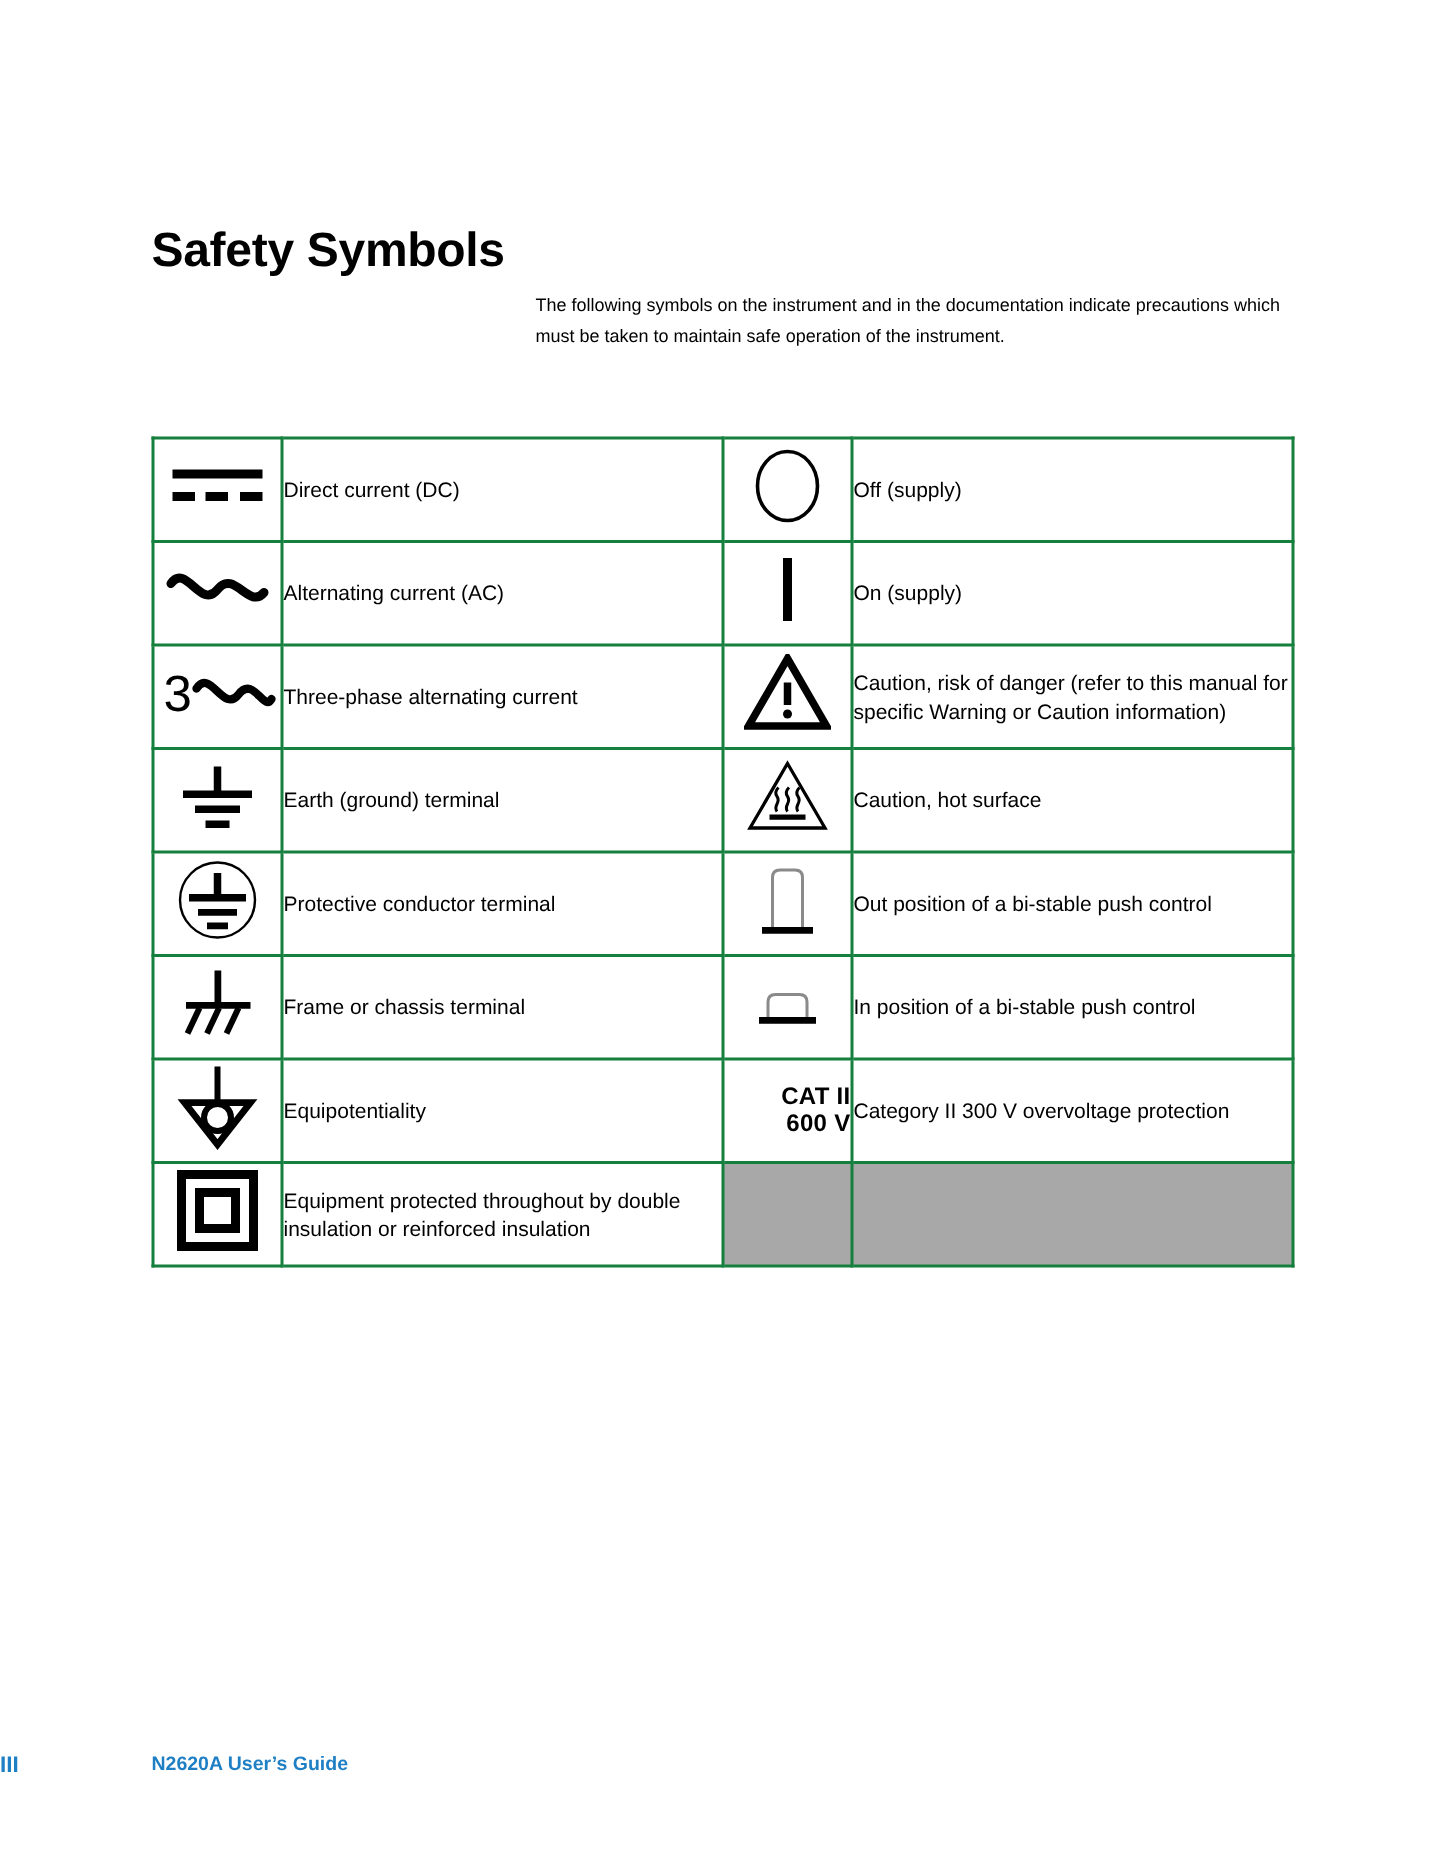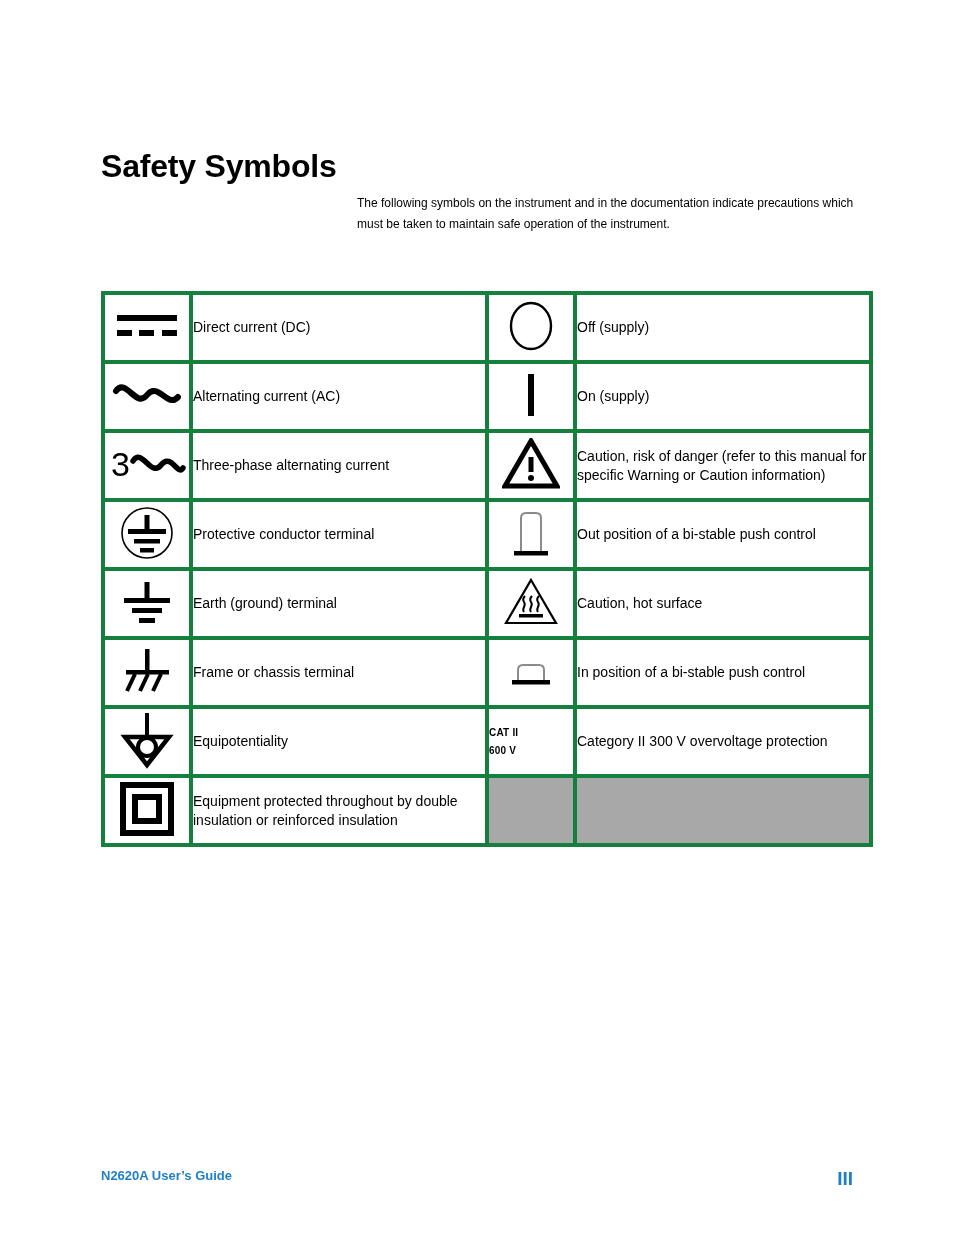--- a/index.html
+++ b/index.html
@@ -39,21 +39,21 @@
   
   table.symbols {
     position: absolute;
     left: 101px;
     top: 291px;
     width: 752px;
     border-collapse: collapse;
     table-layout: fixed;
   }
   table.symbols td {
-    border: 4px solid #15803d;
+    border: 2px solid #15803d;
     padding: 0;
     vertical-align: middle;
   }
   td.sym {
     width: 84px;
     text-align: center;
     vertical-align: middle;
   }
   td.desc {
     width: 292px;
@@ -66,43 +66,42 @@
     background: #a8a8a8;
   }
   .rowh { height: 69px; }
 
   .symbox {
     display: inline-block;
     line-height: 0;
   }
 
   .cat-text {
-    font-size: 10px;
+    font-size: 16px;
     font-weight: bold;
     line-height: 18px;
-    text-align: left;
+    text-align: right;
     letter-spacing: 0.2px;
   }
 
   
   .footer-left {
     position: absolute;
     left: 101px;
     top: 1168px;
     font-size: 13px;
     font-weight: bold;
     color: #1f7fc4;
   }
   .footer-right {
     position: absolute;
     left: 0;
     top: 1168px;
     width: 853px;
-    text-align: right;
-    font-size: 19px;
+    font-size: 15px;
     font-weight: bold;
     color: #1f7fc4;
   }
 </style>
 </head>
 <body>
 
 <div class="page-title">Safety Symbols</div>
 
 <div class="intro">The following symbols on the instrument and in the documentation indicate precautions which must be taken to maintain safe operation of the instrument.</div>
@@ -165,20 +164,46 @@
     <td class="sym">
       <span class="symbox">
         <svg width="58" height="52" viewBox="0 0 58 52">
           <path d="M29 3 L55 48 L3 48 Z" fill="none" stroke="#000" stroke-width="5" stroke-linejoin="miter"></path>
           <rect x="26.5" y="19" width="5" height="15" fill="#000"></rect>
           <circle cx="29" cy="40" r="3" fill="#000"></circle>
         </svg>
       </span>
     </td>
     <td class="desc">Caution, risk of danger (refer to this manual for specific Warning or Caution information)</td>
+  </tr>
+
+  <tr class="rowh">
+    <td class="sym">
+      <span class="symbox">
+        <svg width="62" height="46" viewBox="0 0 62 46">
+          <rect x="28.5" y="3" width="5" height="18" fill="#000"></rect>
+          <rect x="8" y="19" width="46" height="5" fill="#000"></rect>
+          <rect x="16" y="29" width="30" height="5" fill="#000"></rect>
+          <rect x="23" y="39" width="16" height="5" fill="#000"></rect>
+        </svg>
+      </span>
+    </td>
+    <td class="desc">Earth (ground) terminal</td>
+    <td class="sym">
+      <span class="symbox">
+        <svg width="58" height="52" viewBox="0 0 58 52">
+          <path d="M29 4 L54 47 L4 47 Z" fill="none" stroke="#000" stroke-width="2.2" stroke-linejoin="miter"></path>
+          <path d="M22 36 C 19 32, 25 30, 22 26 C 20 23, 22 21, 23 20" fill="none" stroke="#000" stroke-width="2"></path>
+          <path d="M29 36 C 26 32, 32 30, 29 26 C 27 23, 29 21, 30 20" fill="none" stroke="#000" stroke-width="2"></path>
+          <path d="M36 36 C 33 32, 39 30, 36 26 C 34 23, 36 21, 37 20" fill="none" stroke="#000" stroke-width="2"></path>
+          <rect x="17" y="38" width="24" height="3.5" fill="#000"></rect>
+        </svg>
+      </span>
+    </td>
+    <td class="desc">Caution, hot surface</td>
   </tr>
 
   <tr class="rowh">
     <td class="sym">
       <span class="symbox">
         <svg width="62" height="58" viewBox="0 0 62 58">
           <circle cx="31" cy="29" r="25" fill="none" stroke="#000" stroke-width="1.6"></circle>
           <rect x="28.5" y="11" width="5" height="16" fill="#000"></rect>
           <rect x="12" y="25" width="38" height="5" fill="#000"></rect>
           <rect x="18" y="35" width="26" height="4.5" fill="#000"></rect>
@@ -194,46 +219,20 @@
           <rect x="8" y="44" width="34" height="4.5" fill="#000"></rect>
         </svg>
       </span>
     </td>
     <td class="desc">Out position of a bi-stable push control</td>
   </tr>
 
   <tr class="rowh">
     <td class="sym">
       <span class="symbox">
-        <svg width="62" height="46" viewBox="0 0 62 46">
-          <rect x="28.5" y="3" width="5" height="18" fill="#000"></rect>
-          <rect x="8" y="19" width="46" height="5" fill="#000"></rect>
-          <rect x="16" y="29" width="30" height="5" fill="#000"></rect>
-          <rect x="23" y="39" width="16" height="5" fill="#000"></rect>
-        </svg>
-      </span>
-    </td>
-    <td class="desc">Earth (ground) terminal</td>
-    <td class="sym">
-      <span class="symbox">
-        <svg width="58" height="52" viewBox="0 0 58 52">
-          <path d="M29 4 L54 47 L4 47 Z" fill="none" stroke="#000" stroke-width="2.2" stroke-linejoin="miter"></path>
-          <path d="M22 36 C 19 32, 25 30, 22 26 C 20 23, 22 21, 23 20" fill="none" stroke="#000" stroke-width="2"></path>
-          <path d="M29 36 C 26 32, 32 30, 29 26 C 27 23, 29 21, 30 20" fill="none" stroke="#000" stroke-width="2"></path>
-          <path d="M36 36 C 33 32, 39 30, 36 26 C 34 23, 36 21, 37 20" fill="none" stroke="#000" stroke-width="2"></path>
-          <rect x="17" y="38" width="24" height="3.5" fill="#000"></rect>
-        </svg>
-      </span>
-    </td>
-    <td class="desc">Caution, hot surface</td>
-  </tr>
-
-  <tr class="rowh">
-    <td class="sym">
-      <span class="symbox">
         <svg width="62" height="50" viewBox="0 0 62 50">
           <rect x="29" y="3" width="4.5" height="23" fill="#000"></rect>
           <rect x="10" y="24" width="43" height="4.5" fill="#000"></rect>
           <path d="M19 28 L11 45" stroke="#000" stroke-width="4" fill="none"></path>
           <path d="M32 28 L24 45" stroke="#000" stroke-width="4" fill="none"></path>
           <path d="M45 28 L37 45" stroke="#000" stroke-width="4" fill="none"></path>
         </svg>
       </span>
     </td>
     <td class="desc">Frame or chassis terminal</td>

